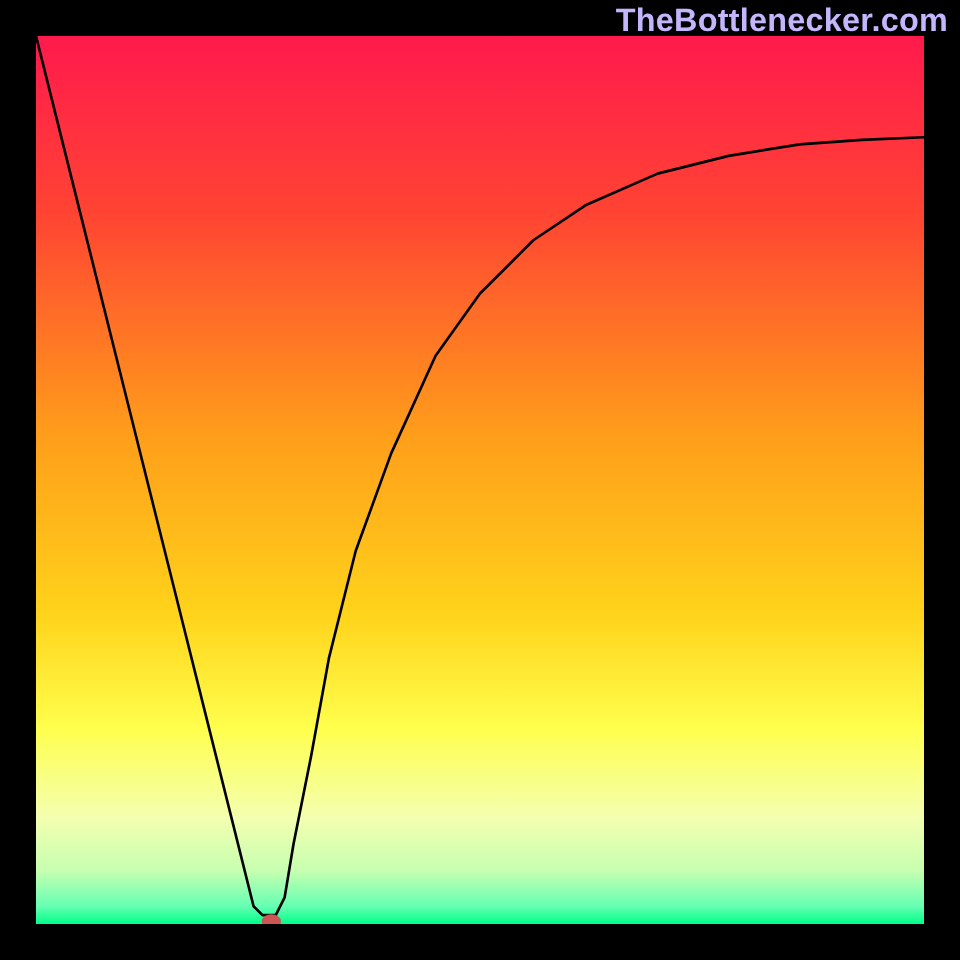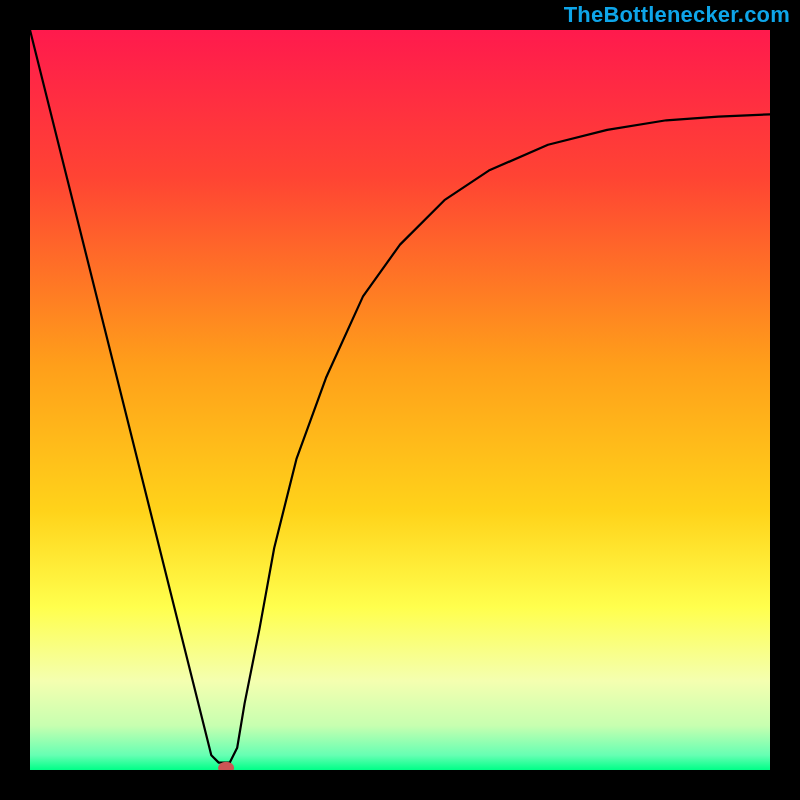--- a/index.html
+++ b/index.html
@@ -16,23 +16,23 @@
     top: 0;
     width: 800px;
     height: 800px;
     background: #000;
   }
   .watermark {
     position: absolute;
     top: 2px;
     right: 10px;
     font-family: Arial, Helvetica, sans-serif;
-    font-size: 22px;
+    font-size: 27px;
     font-weight: 600;
-    color: #0ea5e9;
+    color: #c4b5fd;
     letter-spacing: 0.2px;
   }
   .plot {
     position: absolute;
     left: 30px;
     top: 30px;
     width: 740px;
     height: 740px;
     overflow: hidden;
   }

